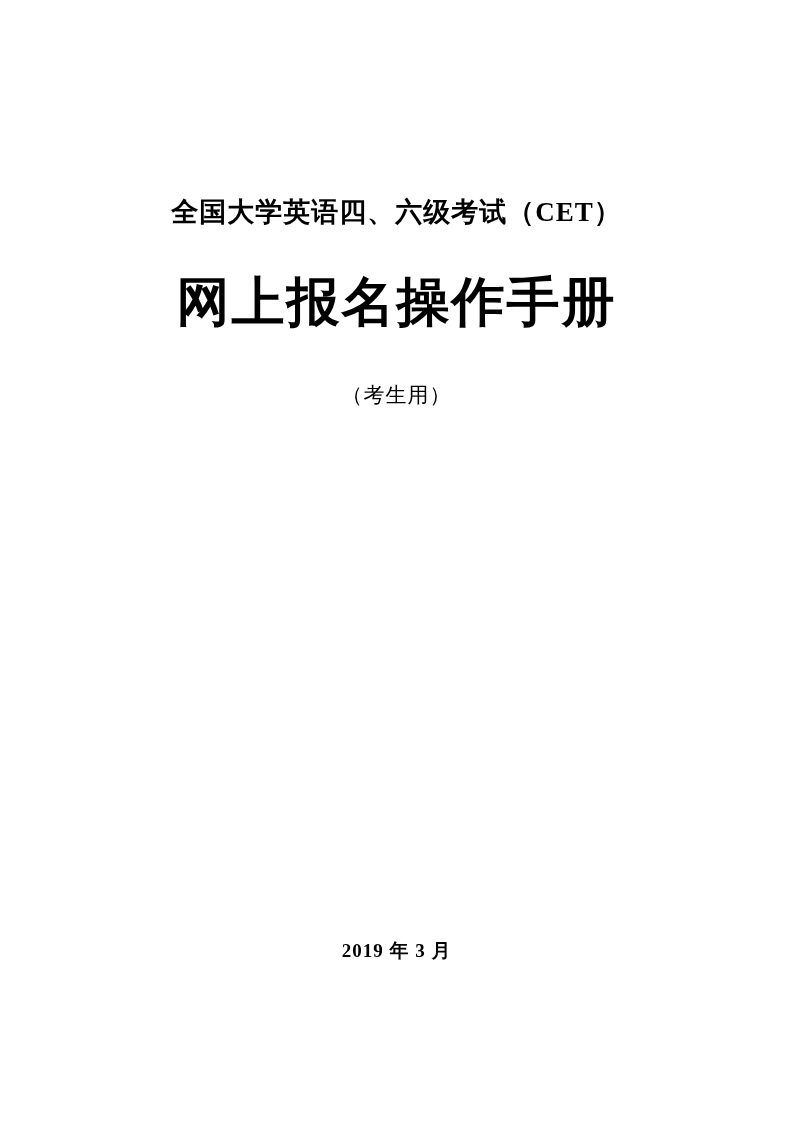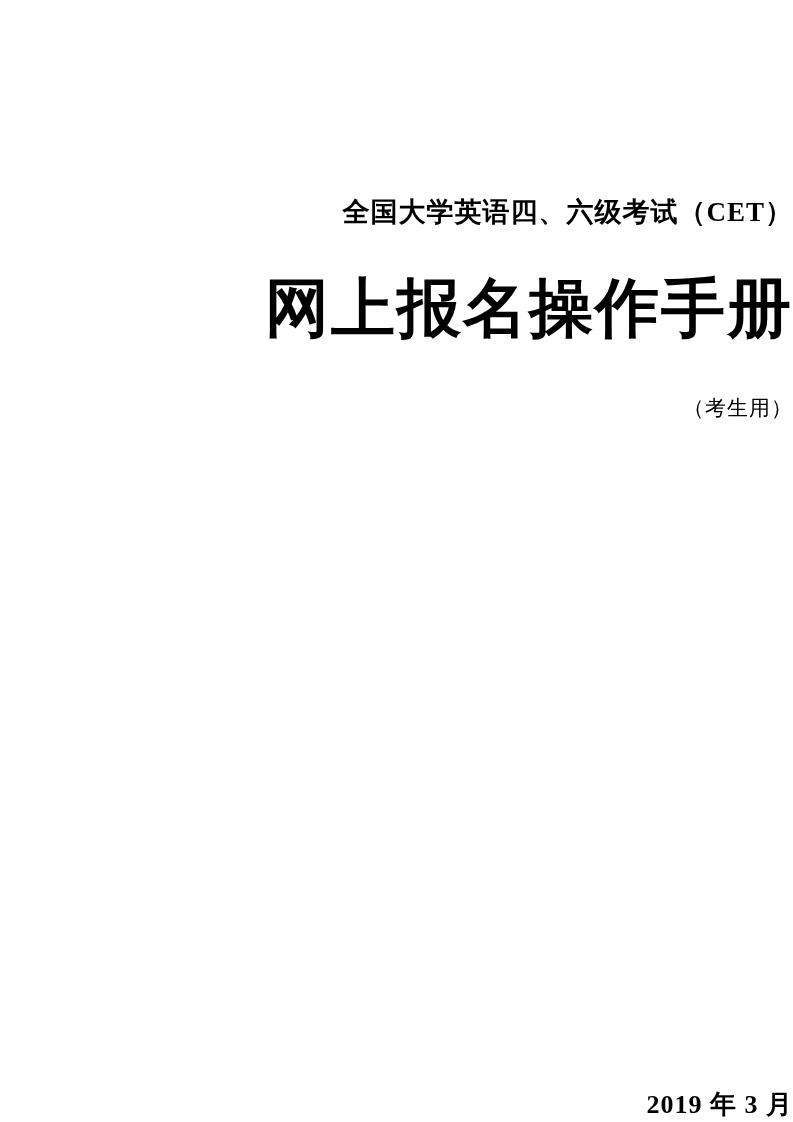--- a/index.html
+++ b/index.html
@@ -14,58 +14,59 @@
     color: #000000;
     overflow: hidden;
   }
   .page {
     position: relative;
     width: 793px;
     height: 1122px;
     box-sizing: border-box;
     display: flex;
     flex-direction: column;
-    align-items: flex-end;
+    align-items: center;
   }
   .title-line {
     margin-top: 196px;
     font-family: "Liberation Serif", serif;
     font-weight: bold;
     font-size: 27px;
     letter-spacing: 1px;
     line-height: 1.2;
     text-align: center;
     white-space: nowrap;
   }
   .main-title {
     margin-top: 44px;
     font-family: "Liberation Sans", sans-serif;
     font-weight: bold;
-    font-size: 64px;
+    font-size: 53px;
     letter-spacing: 2px;
     line-height: 1.15;
     text-align: center;
     white-space: nowrap;
   }
   .subtitle {
     margin-top: 48px;
     font-family: "Liberation Sans", sans-serif;
     font-weight: normal;
     font-size: 21px;
     letter-spacing: 1px;
     text-align: center;
     white-space: nowrap;
   }
   .spacer {
     flex: 1 1 auto;
   }
   .date-line {
+    margin-bottom: 158px;
     font-family: "Liberation Serif", serif;
     font-weight: bold;
-    font-size: 26px;
+    font-size: 19px;
     letter-spacing: 1px;
     text-align: center;
     white-space: nowrap;
   }
 </style>
 </head>
 <body>
 
 <div class="page">
 

